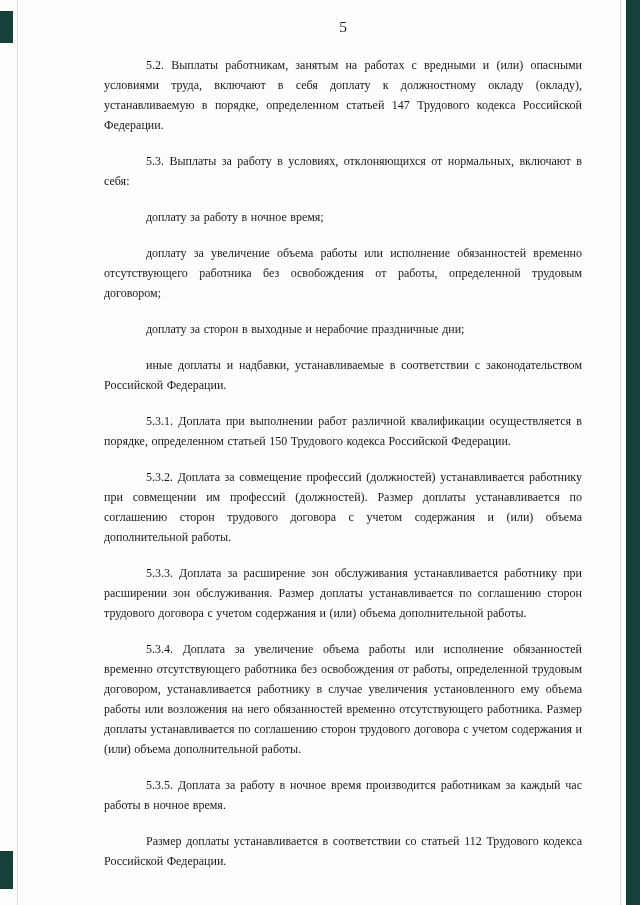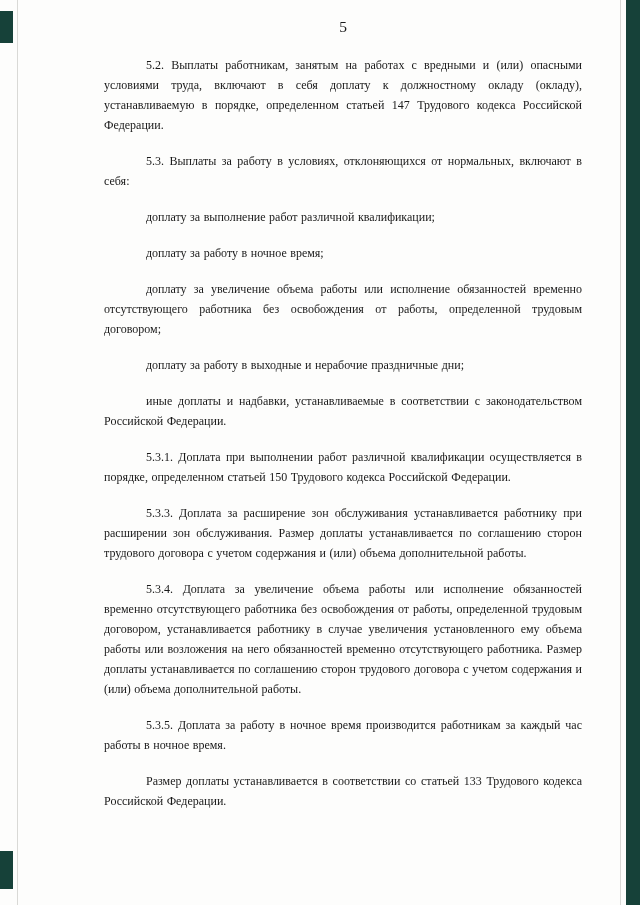--- a/index.html
+++ b/index.html
@@ -74,26 +74,26 @@
   <div class="mark mark-bottom-left accent-fill" style="background: rgb(22, 65, 57);"></div>
   <div class="bar-right accent-fill" style="background: rgb(22, 65, 57);"></div>
   <div class="edge-line edge-line-left"></div>
   <div class="edge-line edge-line-right"></div>
 
   <div class="content">
     <div class="page-number">5</div>
     <div class="body-text">
         <p>5.2. Выплаты работникам, занятым на работах с вредными и (или) опасными условиями труда, включают в себя доплату к должностному окладу (окладу), устанавливаемую в порядке, определенном статьей 147 Трудового кодекса Российской Федерации.</p>
         <p>5.3. Выплаты за работу в условиях, отклоняющихся от нормальных, включают в себя:</p>
-        <p>доплату за выполнение работ различной квалификации;</p>
         <p>доплату за работу в ночное время;</p>
         <p>доплату за увеличение объема работы или исполнение обязанностей временно отсутствующего работника без освобождения от работы, определенной трудовым договором;</p>
-        <p>доплату за работу в выходные и нерабочие праздничные дни;</p>
+        <p>доплату за сторон в выходные и нерабочие праздничные дни;</p>
         <p>иные доплаты и надбавки, устанавливаемые в соответствии с законодательством Российской Федерации.</p>
         <p>5.3.1. Доплата при выполнении работ различной квалификации осуществляется в порядке, определенном статьей 150 Трудового кодекса Российской Федерации.</p>
+        <p>5.3.2. Доплата за совмещение профессий (должностей) устанавливается работнику при совмещении им профессий (должностей). Размер доплаты устанавливается по соглашению сторон трудового договора с учетом содержания и (или) объема дополнительной работы.</p>
         <p>5.3.3. Доплата за расширение зон обслуживания устанавливается работнику при расширении зон обслуживания. Размер доплаты устанавливается по соглашению сторон трудового договора с учетом содержания и (или) объема дополнительной работы.</p>
         <p>5.3.4. Доплата за увеличение объема работы или исполнение обязанностей временно отсутствующего работника без освобождения от работы, определенной трудовым договором, устанавливается работнику в случае увеличения установленного ему объема работы или возложения на него обязанностей временно отсутствующего работника. Размер доплаты устанавливается по соглашению сторон трудового договора с учетом содержания и (или) объема дополнительной работы.</p>
         <p>5.3.5. Доплата за работу в ночное время производится работникам за каждый час работы в ночное время.</p>
-        <p>Размер доплаты устанавливается в соответствии со статьей 133 Трудового кодекса Российской Федерации.</p>
+        <p>Размер доплаты устанавливается в соответствии со статьей 112 Трудового кодекса Российской Федерации.</p>
       </div>
   </div>
 
 </div>
 
 </body></html>

